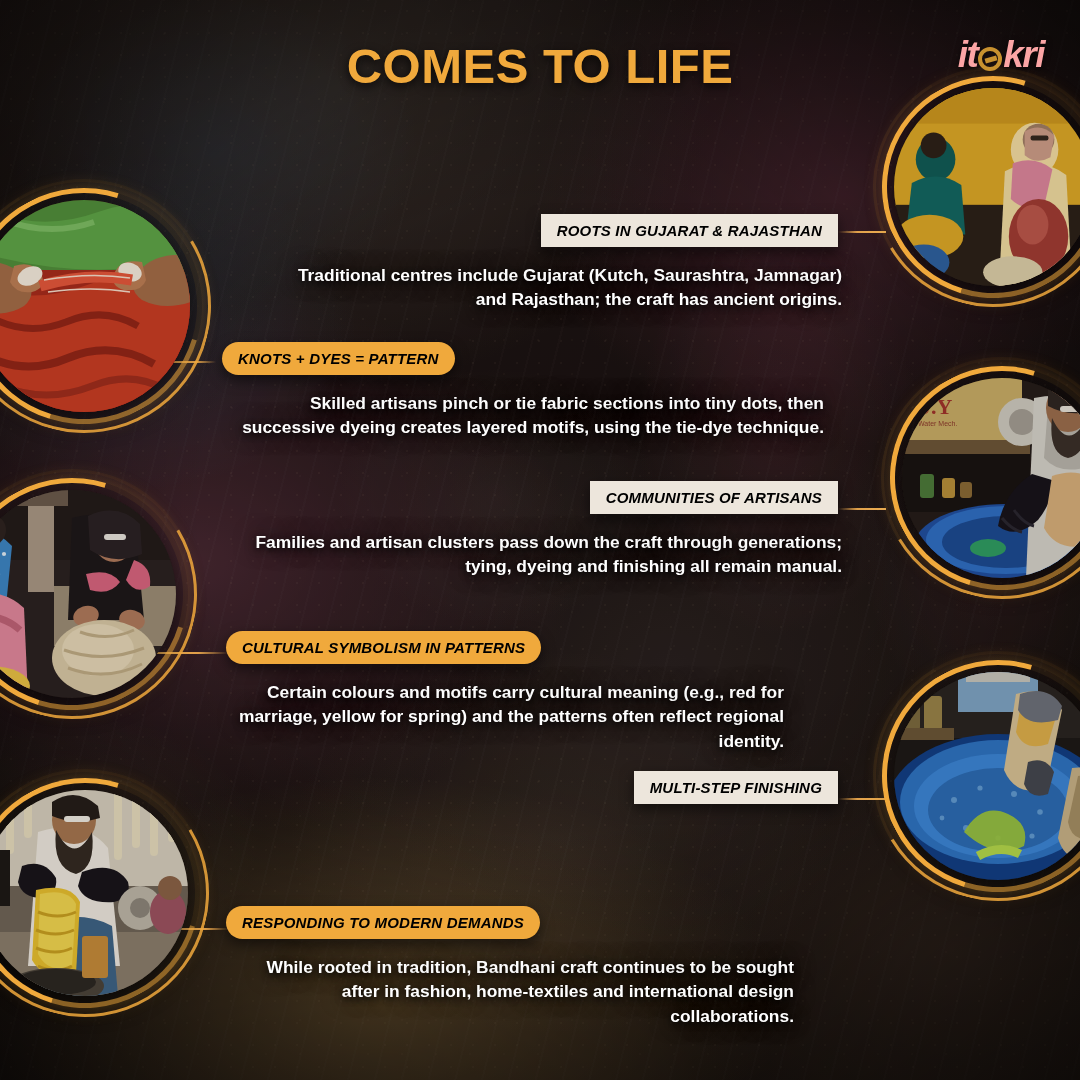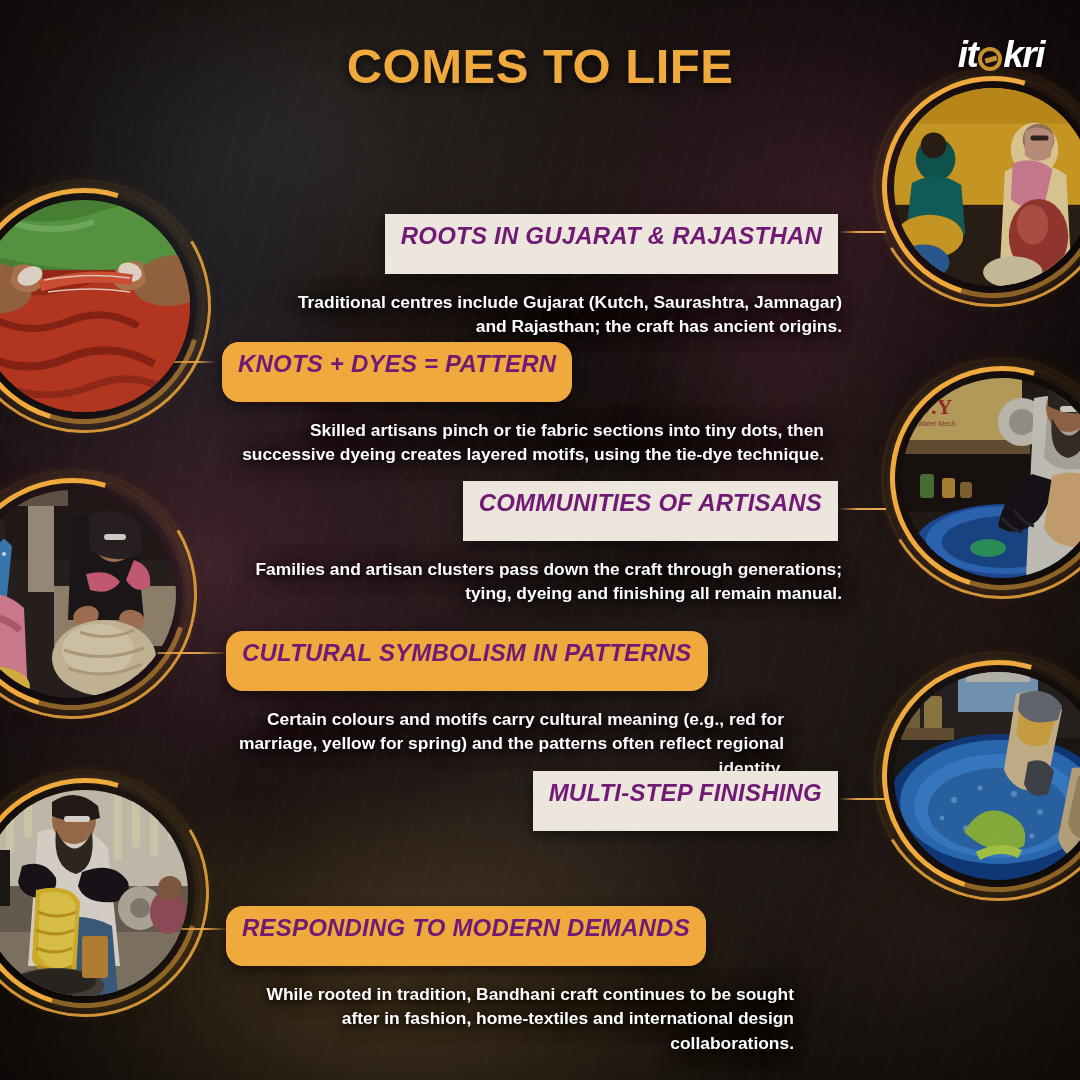--- a/index.html
+++ b/index.html
@@ -71,47 +71,47 @@
     font-size:49px;
     font-weight:bold;
     letter-spacing:.5px;
     line-height:1.18;
     text-shadow:0 3px 10px rgba(0,0,0,.75);
   }
   #logo {
     position:absolute; right:36px; top:34px; z-index:7;
     font-size:37px; font-weight:bold; font-style:italic;
     letter-spacing:-1.5px;
-    color:#ffffff;
+    color:#fca5a5;
     text-shadow:0 2px 6px rgba(0,0,0,.7);
     display:flex; align-items:center;
   }
   #logo .dot-o {
     display:inline-block; width:24px; height:24px; border-radius:50%;
     border:4px solid #C8912F; margin:0 1px;
     position:relative; top:4px;
   }
   #logo .dot-o::after {
     content:""; position:absolute; left:3px; top:6px;
     width:12px; height:5px; background:#C8912F; transform:rotate(-16deg);
   }
 
   
   #rows { position:absolute; inset:0; z-index:5; }
   .row { position:absolute; }
 
   .heading {
     display:inline-block;
-    padding:8px 16px 24px;
-    font-size:24px;
+    padding:8px 16px 8px;
+    font-size:15px;
     font-weight:bold;
     font-style:italic;
     letter-spacing:.2px;
     white-space:nowrap;
-    color:#701a75;
+    color:#000000;
     box-shadow:0 5px 14px rgba(0,0,0,.55);
   }
   .heading.cream { background:#EDE6DC; }
   .heading.amber  { background:#F0A93C;border-radius:17px; }
 
   .body-text {
     color:#FFFFFF;
     font-size:17.4px;
     font-weight:bold;
     line-height:1.40;

